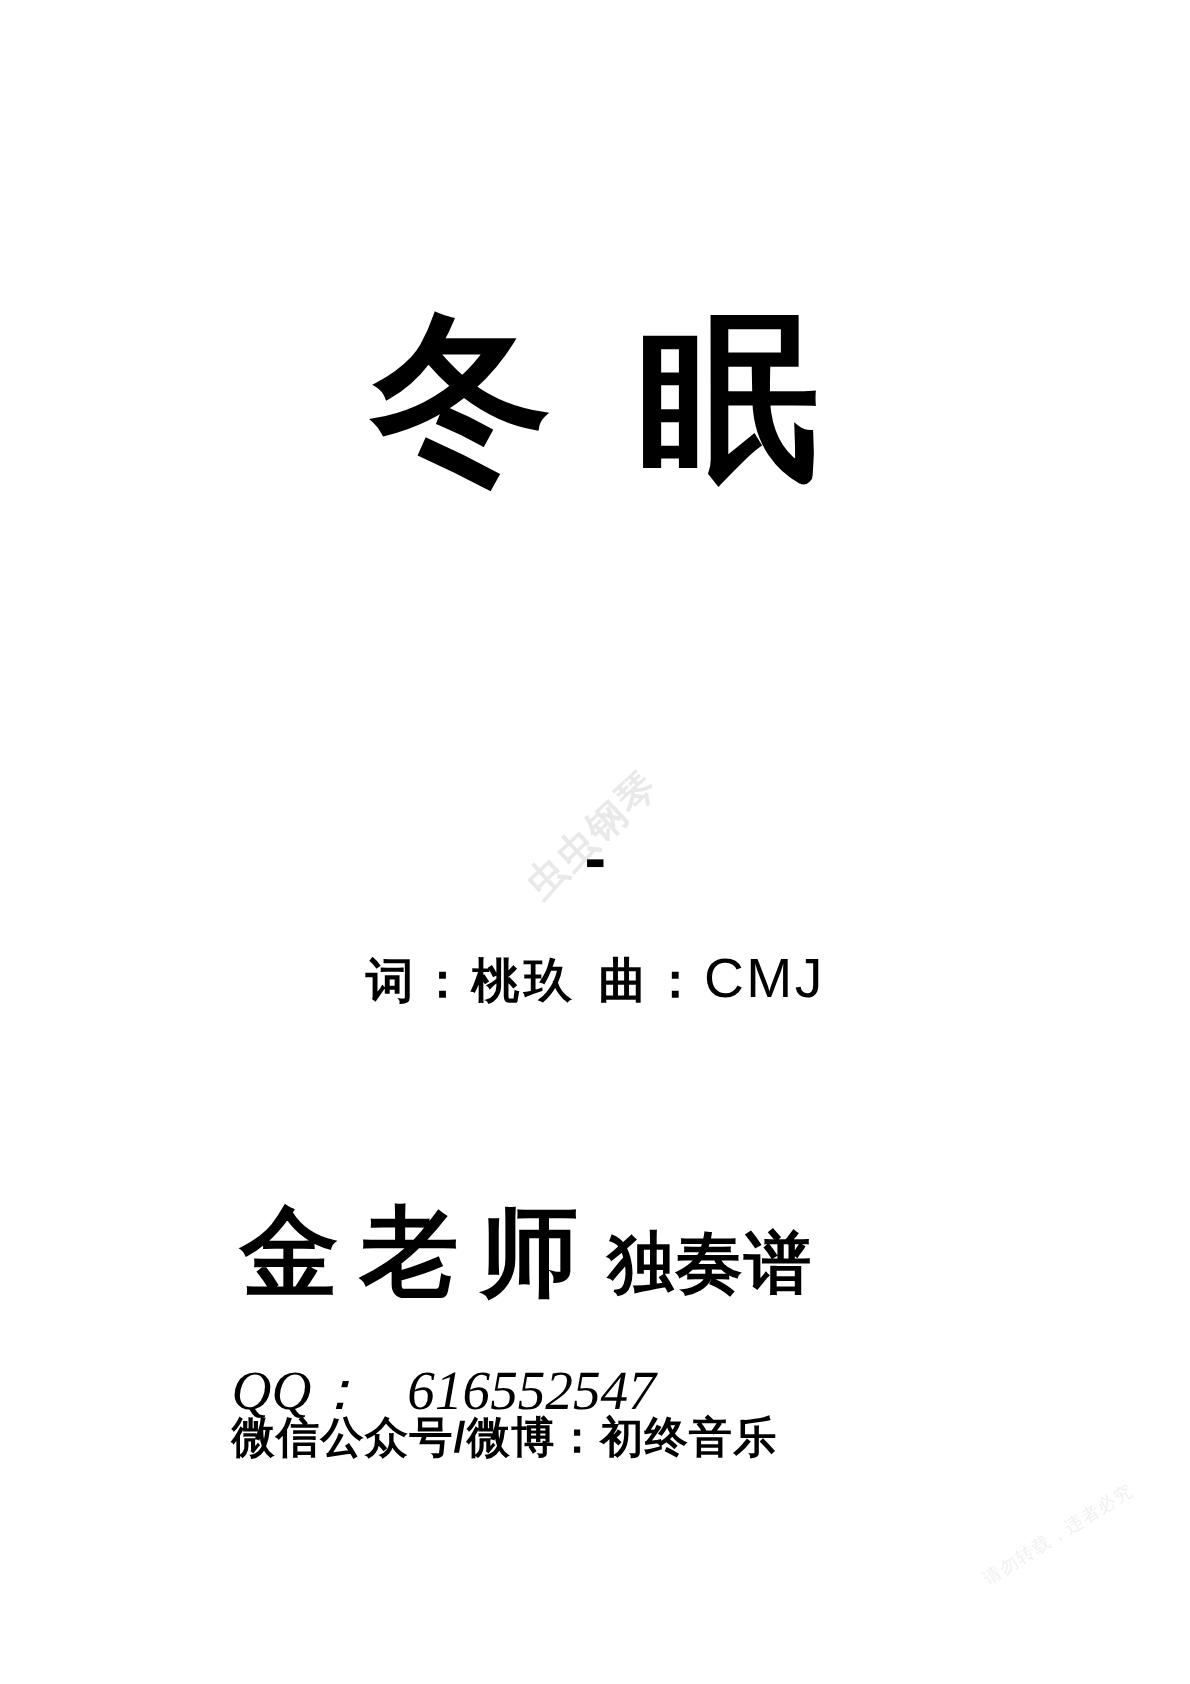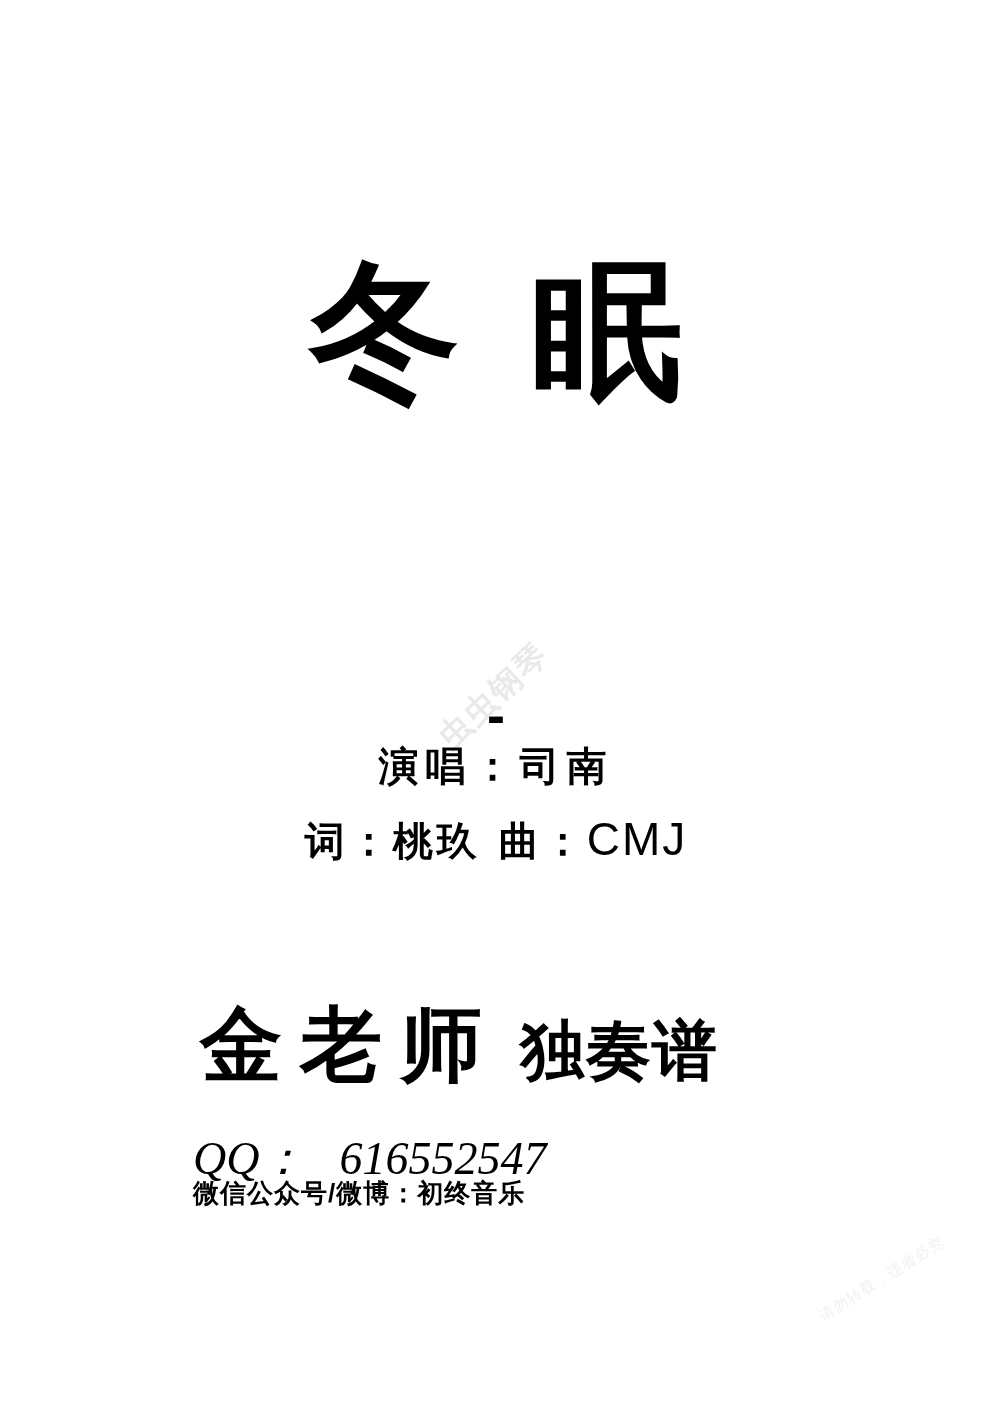--- a/index.html
+++ b/index.html
@@ -58,21 +58,20 @@
     position: absolute;
     top: 792px;
     left: 0;
     right: 0;
     text-align: center;
     font-size: 40px;
     line-height: 1;
     font-weight: bold;
     letter-spacing: 4px;
     white-space: nowrap;
-    margin-top: 24px;
   }
   .credit-line2 .music-label {
     margin-left: 18px;
   }
   .credit-line2 .latin {
     font-family: "Liberation Sans", sans-serif;
     font-weight: normal;
     font-size: 46px;
     letter-spacing: 2px;
   }
@@ -83,43 +82,43 @@
     left: 200px;
     font-size: 82px;
     line-height: 1;
     font-weight: bold;
     white-space: nowrap;
   }
   .arranger-name {
     letter-spacing: 18px;
   }
   .score-type {
-    font-size: 65px;
+    font-size: 56px;
     letter-spacing: 1px;
-    margin-left: 20px;
+    margin-left: 6px;
   }
   
   .qq-row {
     position: absolute;
     top: 1136px;
     left: 193px;
     font-family: "Liberation Serif", serif;
     font-style: italic;
     font-size: 46px;
     line-height: 1;
     white-space: nowrap;
   }
   .qq-number {
     margin-left: 34px;
   }
   .social-row {
     position: absolute;
     top: 1180px;
     left: 193px;
-    font-size: 26px;
+    font-size: 36px;
     line-height: 1;
     font-weight: bold;
     letter-spacing: 1px;
     white-space: nowrap;
   }
   .note-row {
     position: absolute;
     top: 1221px;
     left: 192px;
     font-size: 20px;
@@ -160,23 +159,20 @@
 
   <div class="watermark-center">虫虫钢琴</div>
 
   <div class="title">
     <span>冬</span>
     <span>眠</span>
   </div>
 
   <div class="dash">-</div>
 
-  <div class="credit-line1">
-    <span>演唱：</span><span>司南</span>
-  </div>
 
   <div class="credit-line2">
     <span>词：</span><span>桃玖</span><span class="music-label">曲：</span><span class="latin">CMJ</span>
   </div>
 
   <div class="arranger-row">
     <span class="arranger-name">金老师</span><span class="score-type">独奏谱</span>
   </div>
 
   <div class="qq-row">

